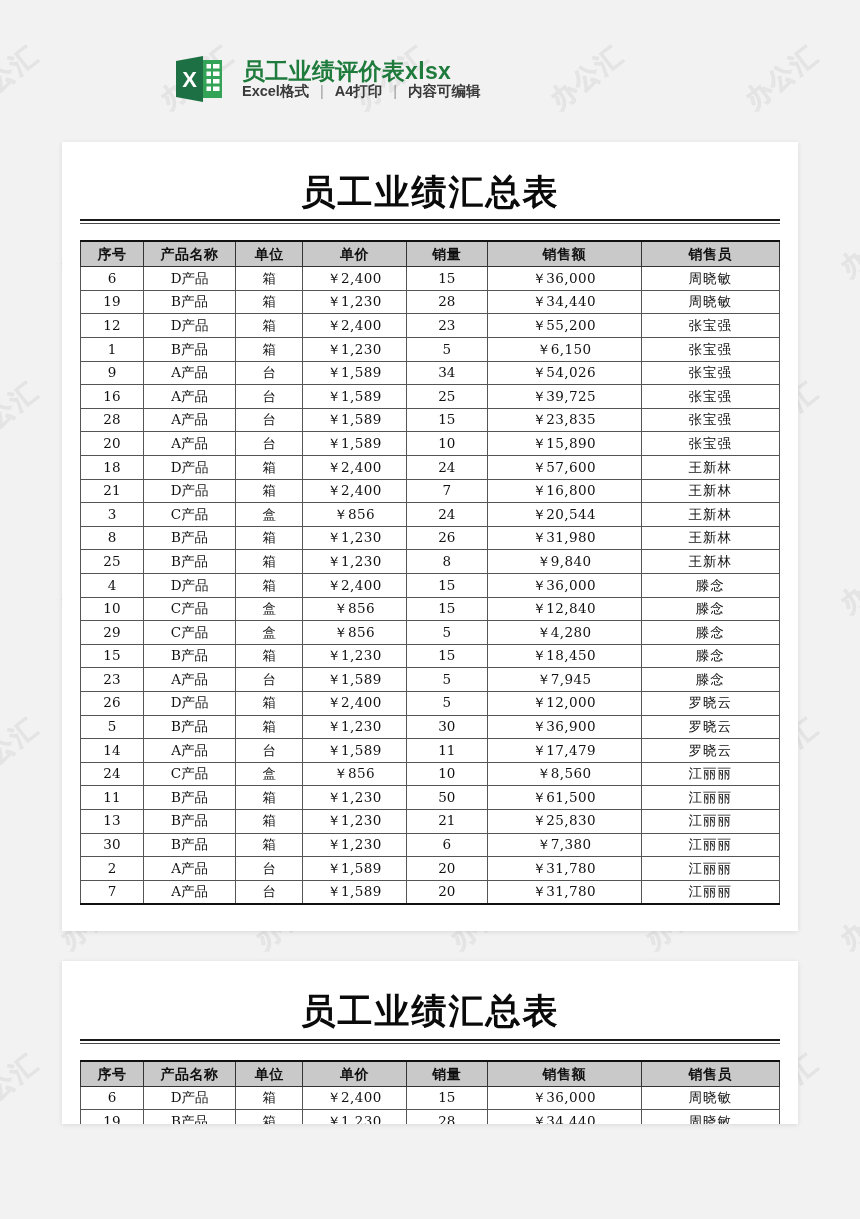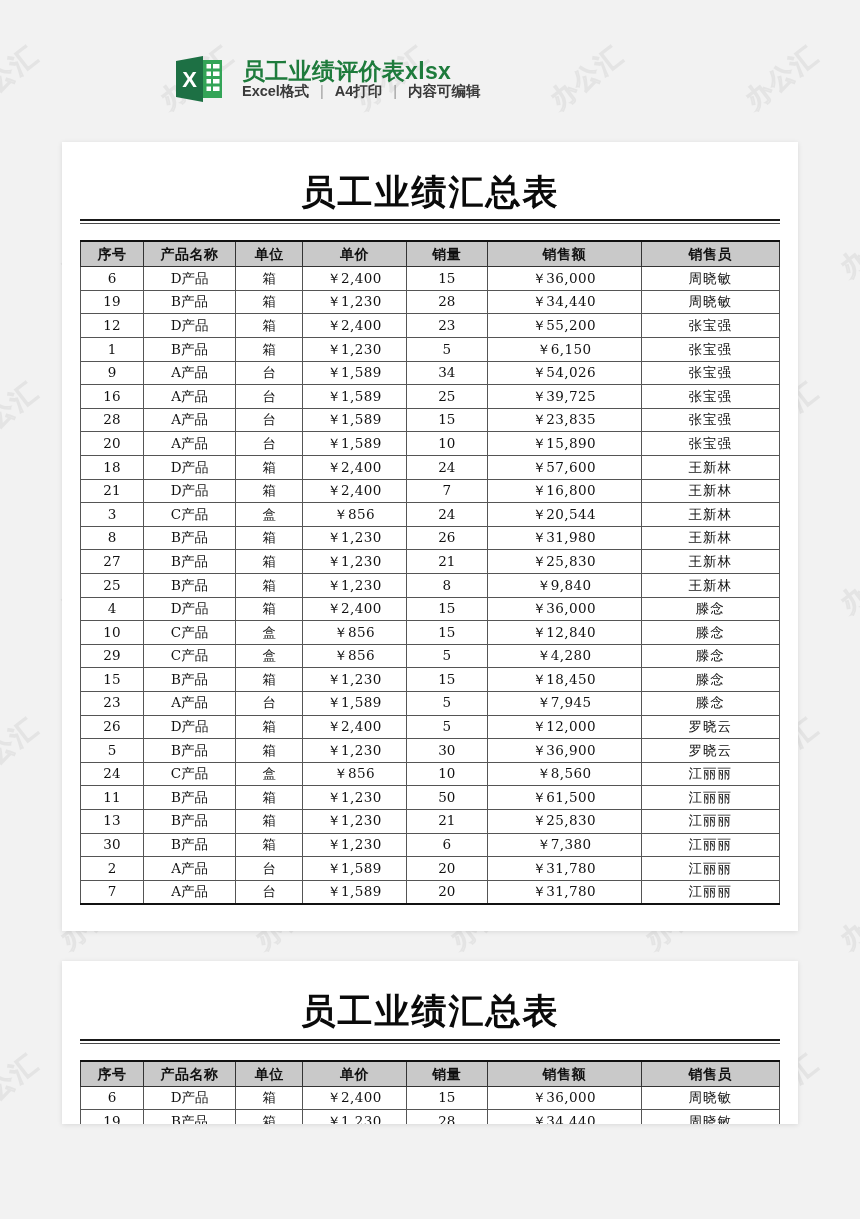--- a/index.html
+++ b/index.html
@@ -364,29 +364,20 @@
           <tr>
             <td class="col-idx">8</td>
             <td class="col-name">B产品</td>
             <td class="col-unit">箱</td>
             <td class="col-price">￥1,230</td>
             <td class="col-qty">26</td>
             <td class="col-amount">￥31,980</td>
             <td class="col-person">王新林</td>
           </tr>
           <tr>
-            <td class="col-idx">27</td>
-            <td class="col-name">B产品</td>
-            <td class="col-unit">箱</td>
-            <td class="col-price">￥1,230</td>
-            <td class="col-qty">21</td>
-            <td class="col-amount">￥25,830</td>
-            <td class="col-person">王新林</td>
-          </tr>
-          <tr>
             <td class="col-idx">25</td>
             <td class="col-name">B产品</td>
             <td class="col-unit">箱</td>
             <td class="col-price">￥1,230</td>
             <td class="col-qty">8</td>
             <td class="col-amount">￥9,840</td>
             <td class="col-person">王新林</td>
           </tr>
           <tr>
             <td class="col-idx">4</td>
@@ -442,20 +433,29 @@
             <td class="col-amount">￥12,000</td>
             <td class="col-person">罗晓云</td>
           </tr>
           <tr>
             <td class="col-idx">5</td>
             <td class="col-name">B产品</td>
             <td class="col-unit">箱</td>
             <td class="col-price">￥1,230</td>
             <td class="col-qty">30</td>
             <td class="col-amount">￥36,900</td>
+            <td class="col-person">罗晓云</td>
+          </tr>
+          <tr>
+            <td class="col-idx">14</td>
+            <td class="col-name">A产品</td>
+            <td class="col-unit">台</td>
+            <td class="col-price">￥1,589</td>
+            <td class="col-qty">11</td>
+            <td class="col-amount">￥17,479</td>
             <td class="col-person">罗晓云</td>
           </tr>
           <tr>
             <td class="col-idx">24</td>
             <td class="col-name">C产品</td>
             <td class="col-unit">盒</td>
             <td class="col-price">￥856</td>
             <td class="col-qty">10</td>
             <td class="col-amount">￥8,560</td>
             <td class="col-person">江丽丽</td>

